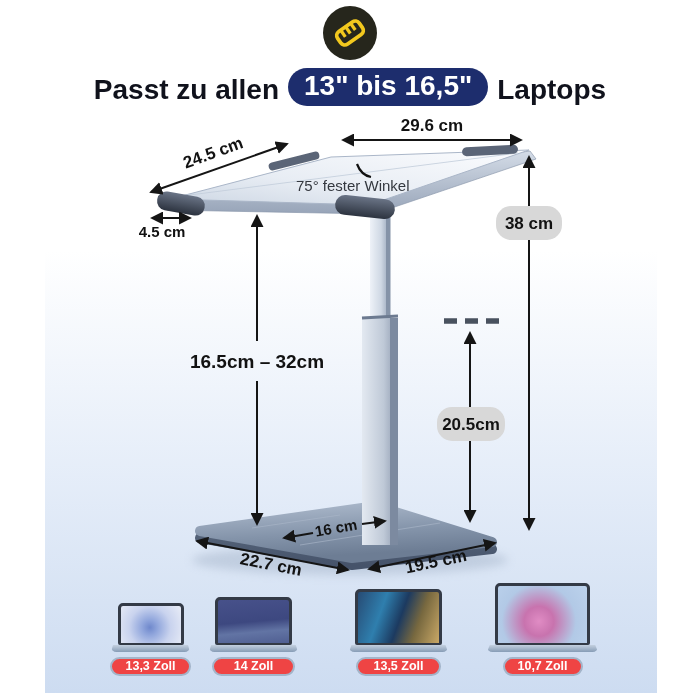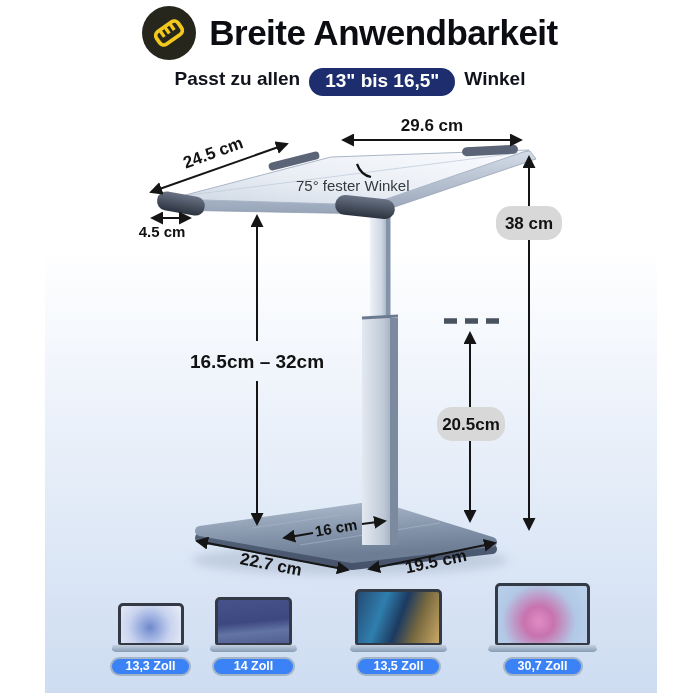--- a/index.html
+++ b/index.html
@@ -6,37 +6,37 @@
   .canvas{position:relative;width:700px;height:700px;background:#ffffff;overflow:hidden;
           font-family:"Liberation Sans",sans-serif;}
   .bg-panel{position:absolute;left:45px;top:250px;width:612px;height:443px;
     background:linear-gradient(180deg,rgba(237,242,250,0) 0%,rgba(226,235,248,.8) 45%,#cddcf1 100%);}
   
   .header{position:absolute;top:0;left:0;width:100%;text-align:center;z-index:5;}
   .title-row{display:flex;align-items:center;justify-content:center;gap:13px;margin-top:6px;}
   .icon-circle{width:54px;height:54px;border-radius:50%;background:#26261c;
     display:flex;align-items:center;justify-content:center;flex:0 0 auto;}
   h1.title{margin:0;font-size:35px;font-weight:bold;color:#0c0d13;letter-spacing:-.5px;}
-  .subtitle{margin-top:8px;font-size:19px;font-weight:bold;color:#10121c;
-    display:flex;align-items:flex-start;justify-content:center;gap:9px;}
+  .subtitle{margin-top:8px;font-size:28px;font-weight:bold;color:#10121c;
+    display:flex;align-items:flex-end;justify-content:center;gap:9px;}
   .badge{background:#1d2d6d;color:#fff;padding:2px 16px 4px;border-radius:20px;}
   
   svg.fig{position:absolute;left:0;top:0;width:700px;height:700px;z-index:3;}
   .dim{font-family:"Liberation Sans",sans-serif;font-weight:bold;font-size:17px;fill:#121212;}
   .dim-s{font-size:15px;}
   .dim-l{font-size:19px;}
   .note{font-family:"Liberation Sans",sans-serif;font-weight:normal;font-size:15px;fill:#34383f;}
   line.d{stroke:#151515;stroke-width:2;}
   
   .laptop{position:absolute;z-index:4;}
   .screen{border:3px solid #333a46;border-bottom-width:2px;border-radius:5px 5px 2px 2px;
     box-sizing:border-box;margin:0 auto;}
   .deck{background:linear-gradient(#c3d0df,#879cb6);height:7px;margin:0 auto;
     border-radius:2px 2px 7px 7px;clip-path:polygon(2.5% 0,97.5% 0,100% 100%,0 100%);}
-  .size-pill{display:block;margin:5px auto 0;background:#3b82f6;border:2px solid #a3b4c9;
+  .size-pill{display:block;margin:5px auto 0;background:#ef4444;border:2px solid #a3b4c9;
     color:#fff;font-size:12.5px;font-weight:bold;text-align:center;border-radius:999px;
     height:15px;line-height:15px;}
   .l1{left:108px;top:603px;width:85px;} .l1 .screen{width:66px;height:42px;
     background:radial-gradient(circle at 48% 58%,#6f88cc 0%,#93a8dd 22%,#c9d3ee 55%,#e9edf7 100%);}
   .l1 .deck{width:79px;} .l1 .size-pill{width:77px;}
   .l2{left:209px;top:597px;width:89px;} .l2 .screen{width:77px;height:48px;
     background:linear-gradient(175deg,#47518a 0%,#3d4880 50%,#6274a4 72%,#505f92 100%);}
   .l2 .deck{width:89px;} .l2 .size-pill{width:79px;}
   .l3{left:349px;top:589px;width:99px;} .l3 .screen{width:87px;height:56px;
     background:linear-gradient(110deg,#274b74 0%,#2f7fae 30%,#1c3a60 52%,#77683f 72%,#c9a866 100%);}
@@ -57,26 +57,25 @@
       <div class="icon-circle">
         <svg width="44" height="44" viewBox="0 0 40 40" aria-hidden="true">
           <g transform="rotate(-35 20 20)">
             <rect x="8" y="13" width="24" height="14" rx="4.5" fill="none" stroke="#f2c81e" stroke-width="3.4"></rect>
             <line x1="14.5" y1="14" x2="14.5" y2="20.5" stroke="#f2c81e" stroke-width="3"></line>
             <line x1="20" y1="14" x2="20" y2="20.5" stroke="#f2c81e" stroke-width="3"></line>
             <line x1="25.5" y1="14" x2="25.5" y2="20.5" stroke="#f2c81e" stroke-width="3"></line>
           </g>
         </svg>
       </div>
-      <h1 class="title">Breite Anwendbarkeit</h1>
     </div>
     <div class="subtitle">
       <span>Passt zu allen</span>
       <span class="badge">13" bis 16,5"</span>
-      <span>Winkel</span>
+      <span>Laptops</span>
     </div>
   </div>
 
   <svg class="fig" viewBox="0 0 700 700">
     <defs>
       <marker id="arr" viewBox="0 0 10 10" refX="8.5" refY="5" markerWidth="6.5" markerHeight="6.5" orient="auto-start-reverse">
           <path d="M0,0 L10,5 L0,10 z" fill="#151515"></path>
         </marker>
       <linearGradient id="gCol" x1="0" y1="0" x2="1" y2="0">
         <stop offset="0" stop-color="#eef2f8"></stop>
@@ -189,16 +188,16 @@
     <span class="size-pill">14 Zoll</span>
   </div>
   <div class="laptop l3">
     <div class="screen"></div>
     <div class="deck"></div>
     <span class="size-pill">13,5 Zoll</span>
   </div>
   <div class="laptop l4">
     <div class="screen"></div>
     <div class="deck"></div>
-    <span class="size-pill">30,7 Zoll</span>
+    <span class="size-pill">10,7 Zoll</span>
   </div>
 
 </div>
 
 </body></html>

